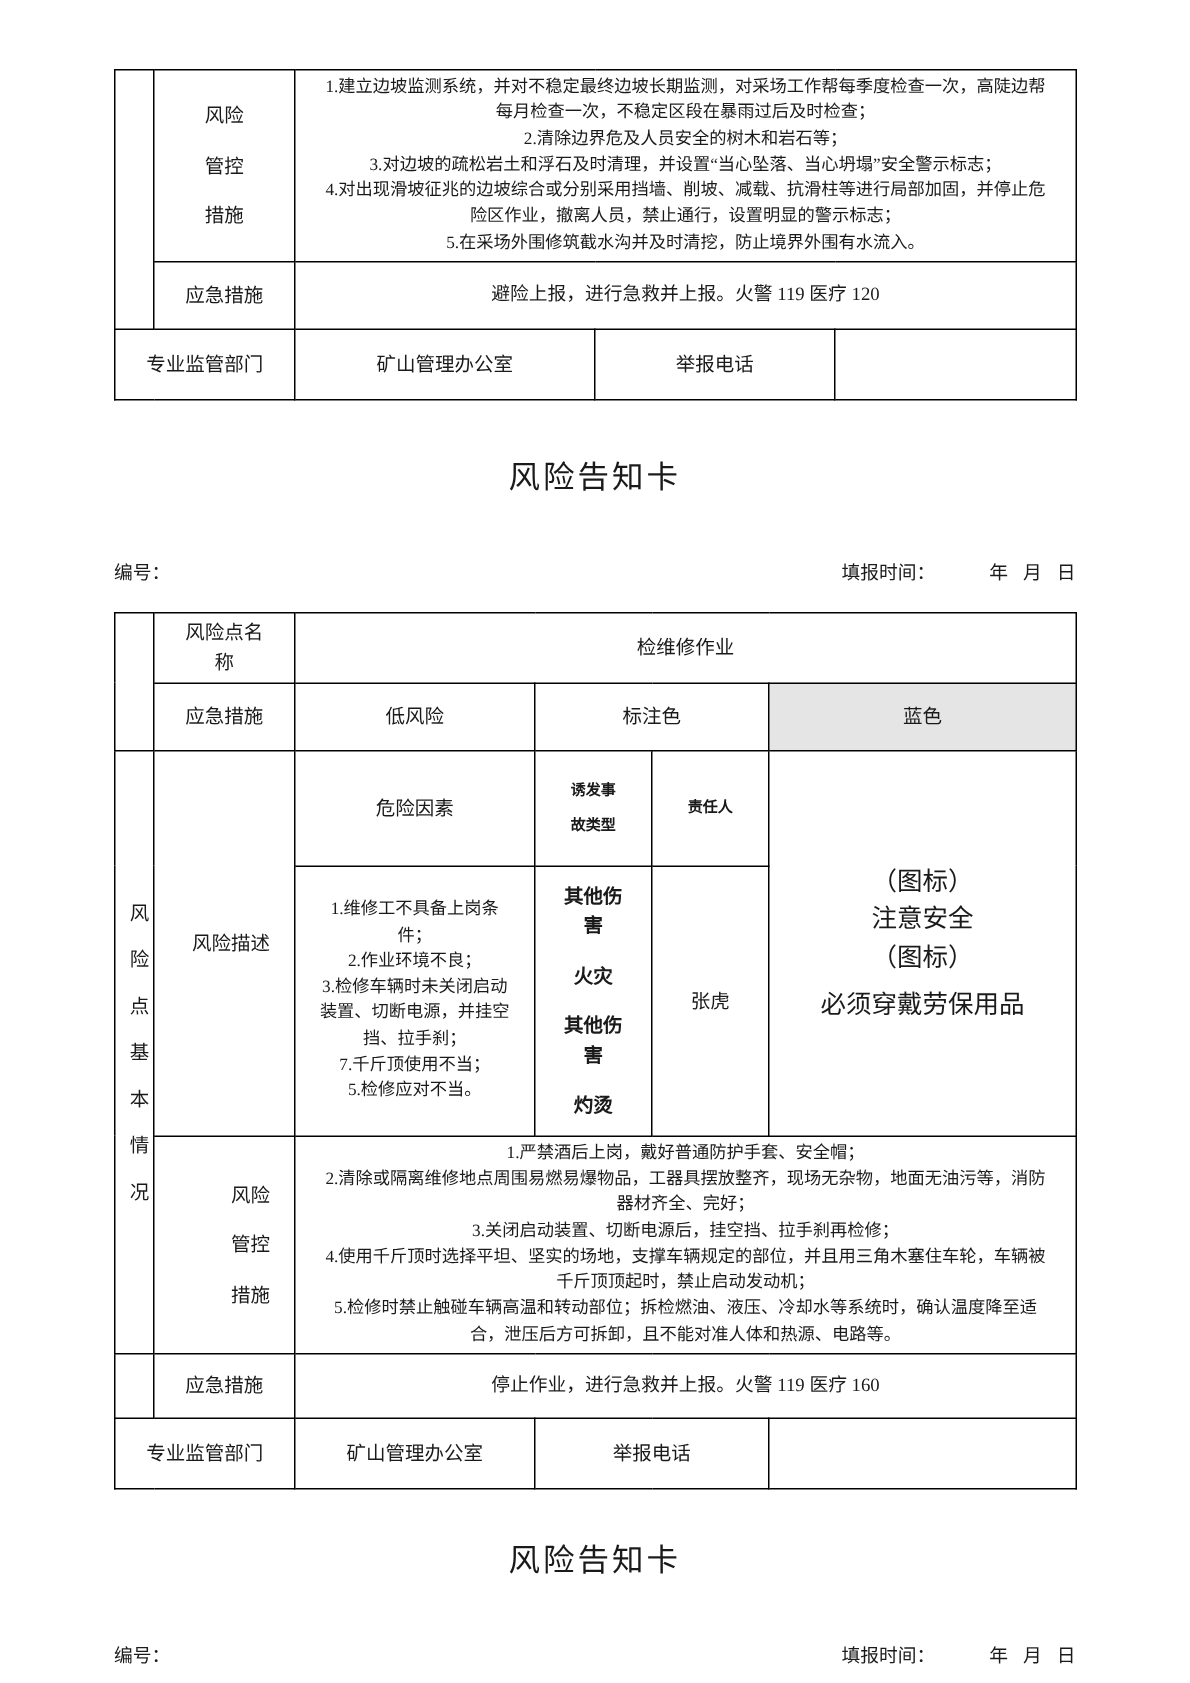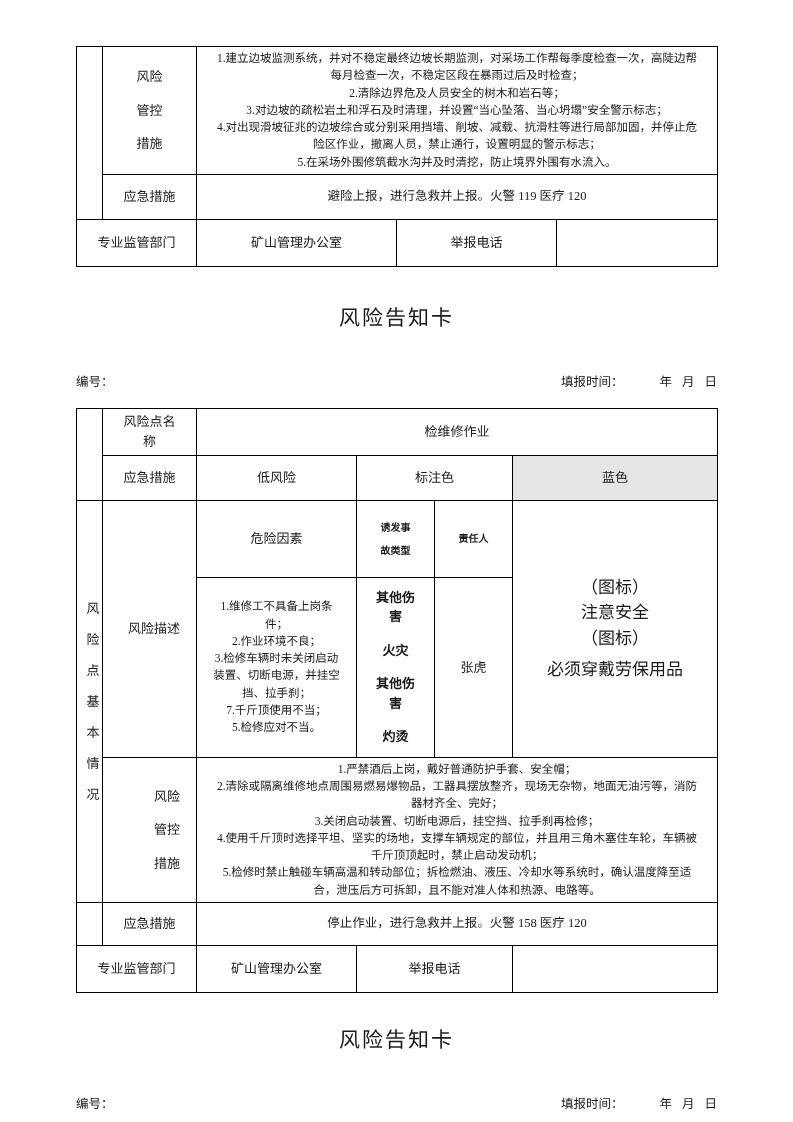--- a/index.html
+++ b/index.html
@@ -275,21 +275,21 @@
           <span class="ln">2.清除或隔离维修地点周围易燃易爆物品，工器具摆放整齐，现场无杂物，地面无油污等，消防器材齐全、完好；</span>
           <span class="ln">3.关闭启动装置、切断电源后，挂空挡、拉手刹再检修；</span>
           <span class="ln">4.使用千斤顶时选择平坦、坚实的场地，支撑车辆规定的部位，并且用三角木塞住车轮，车辆被千斤顶顶起时，禁止启动发动机；</span>
           <span class="ln">5.检修时禁止触碰车辆高温和转动部位；拆检燃油、液压、冷却水等系统时，确认温度降至适合，泄压后方可拆卸，且不能对准人体和热源、电路等。</span>
         </td>
       </tr>
 
       <tr>
         <td class="sidecol"></td>
         <td class="label" style="height:36px">应急措施</td>
-        <td class="emergency-text" colspan="4">停止作业，进行急救并上报。火警 158 医疗 120</td>
+        <td class="emergency-text" colspan="4">停止作业，进行急救并上报。火警 119 医疗 160</td>
       </tr>
 
       <tr>
         <td class="label" colspan="2" style="height:40px">专业监管部门</td>
         <td class="label">矿山管理办公室</td>
         <td class="label" colspan="2">举报电话</td>
         <td class="label"></td>
       </tr>
     </tbody>
   </table>

